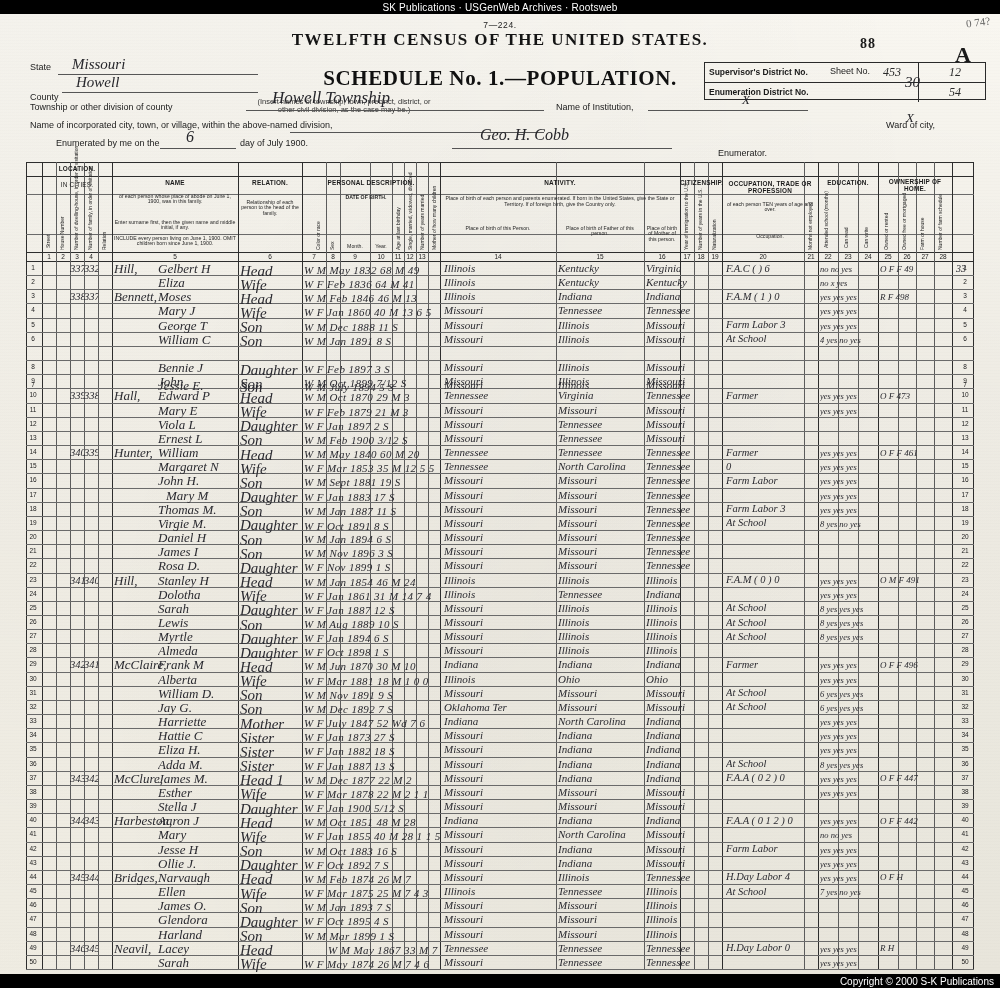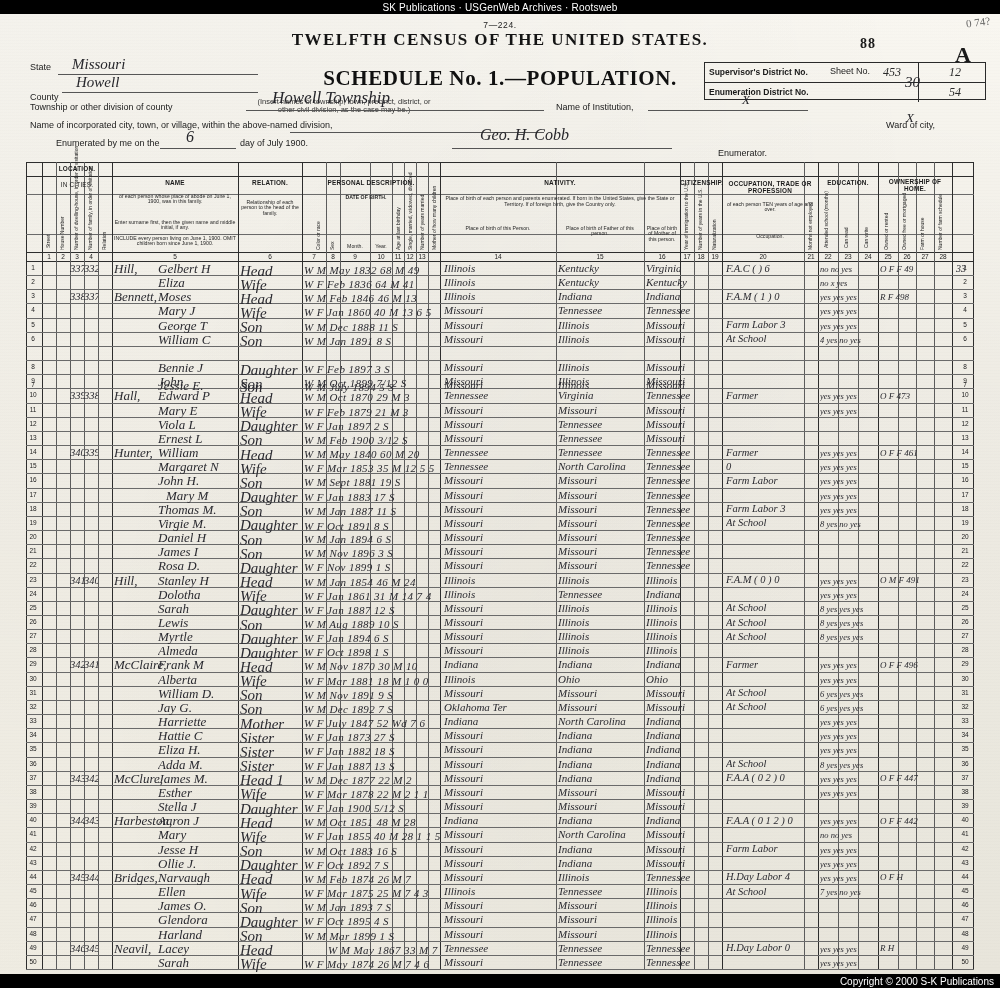--- a/index.html
+++ b/index.html
@@ -686,21 +686,21 @@
           <div class="cell c-nat" style="left: 620px; width: 76px; top: 1px;">Illinois</div>
         </div>
         <div style="position: absolute; left: 0px; top: 495.48px; height: 14.16px; width: 100%;">
           <div class="rownum" style="left: 0px; top: 3px;">29</div>
           <div class="rownum" style="left: 932px; top: 3px;">29</div>
           <div class="cell c-dw" style="left: 44px; width: 14px; top: 2px; text-align: center;">342</div>
           <div class="cell c-dw" style="left: 58px; width: 14px; top: 2px; text-align: center;">341</div>
           <div class="cell c-name" style="left: 88px; width: 58px; top: 0px;">McClaire,</div>
           <div class="cell c-name" style="left: 132px; width: 84px; top: 0px;">Frank M</div>
           <div class="cell c-rel" style="left: 214px; width: 62px; top: 1.5px;">Head</div>
-          <div class="cell c-pd" style="left: 278px; width: 136px; top: 3px;">W M Nov 1870 30 M 10</div>
+          <div class="cell c-pd" style="left: 278px; width: 136px; top: 3px;">W M Jun 1870 30 M 10</div>
           <div class="cell c-nat" style="left: 418px; width: 112px; top: 1px;">Indiana</div>
           <div class="cell c-nat" style="left: 532px; width: 86px; top: 1px;">Indiana</div>
           <div class="cell c-nat" style="left: 620px; width: 76px; top: 1px;">Indiana</div>
           <div class="cell c-occ" style="left: 700px; width: 92px; top: 1.5px;">Farmer</div>
           <div class="cell c-edu" style="left: 794px; width: 58px; top: 3px;">yes yes yes</div>
           <div class="cell c-own" style="left: 854px; width: 72px; top: 2.5px;">O F F 496</div>
         </div>
         <div style="position: absolute; left: 0px; top: 509.64px; height: 14.16px; width: 100%;">
           <div class="rownum" style="left: 0px; top: 3px;">30</div>
           <div class="rownum" style="left: 932px; top: 3px;">30</div>

